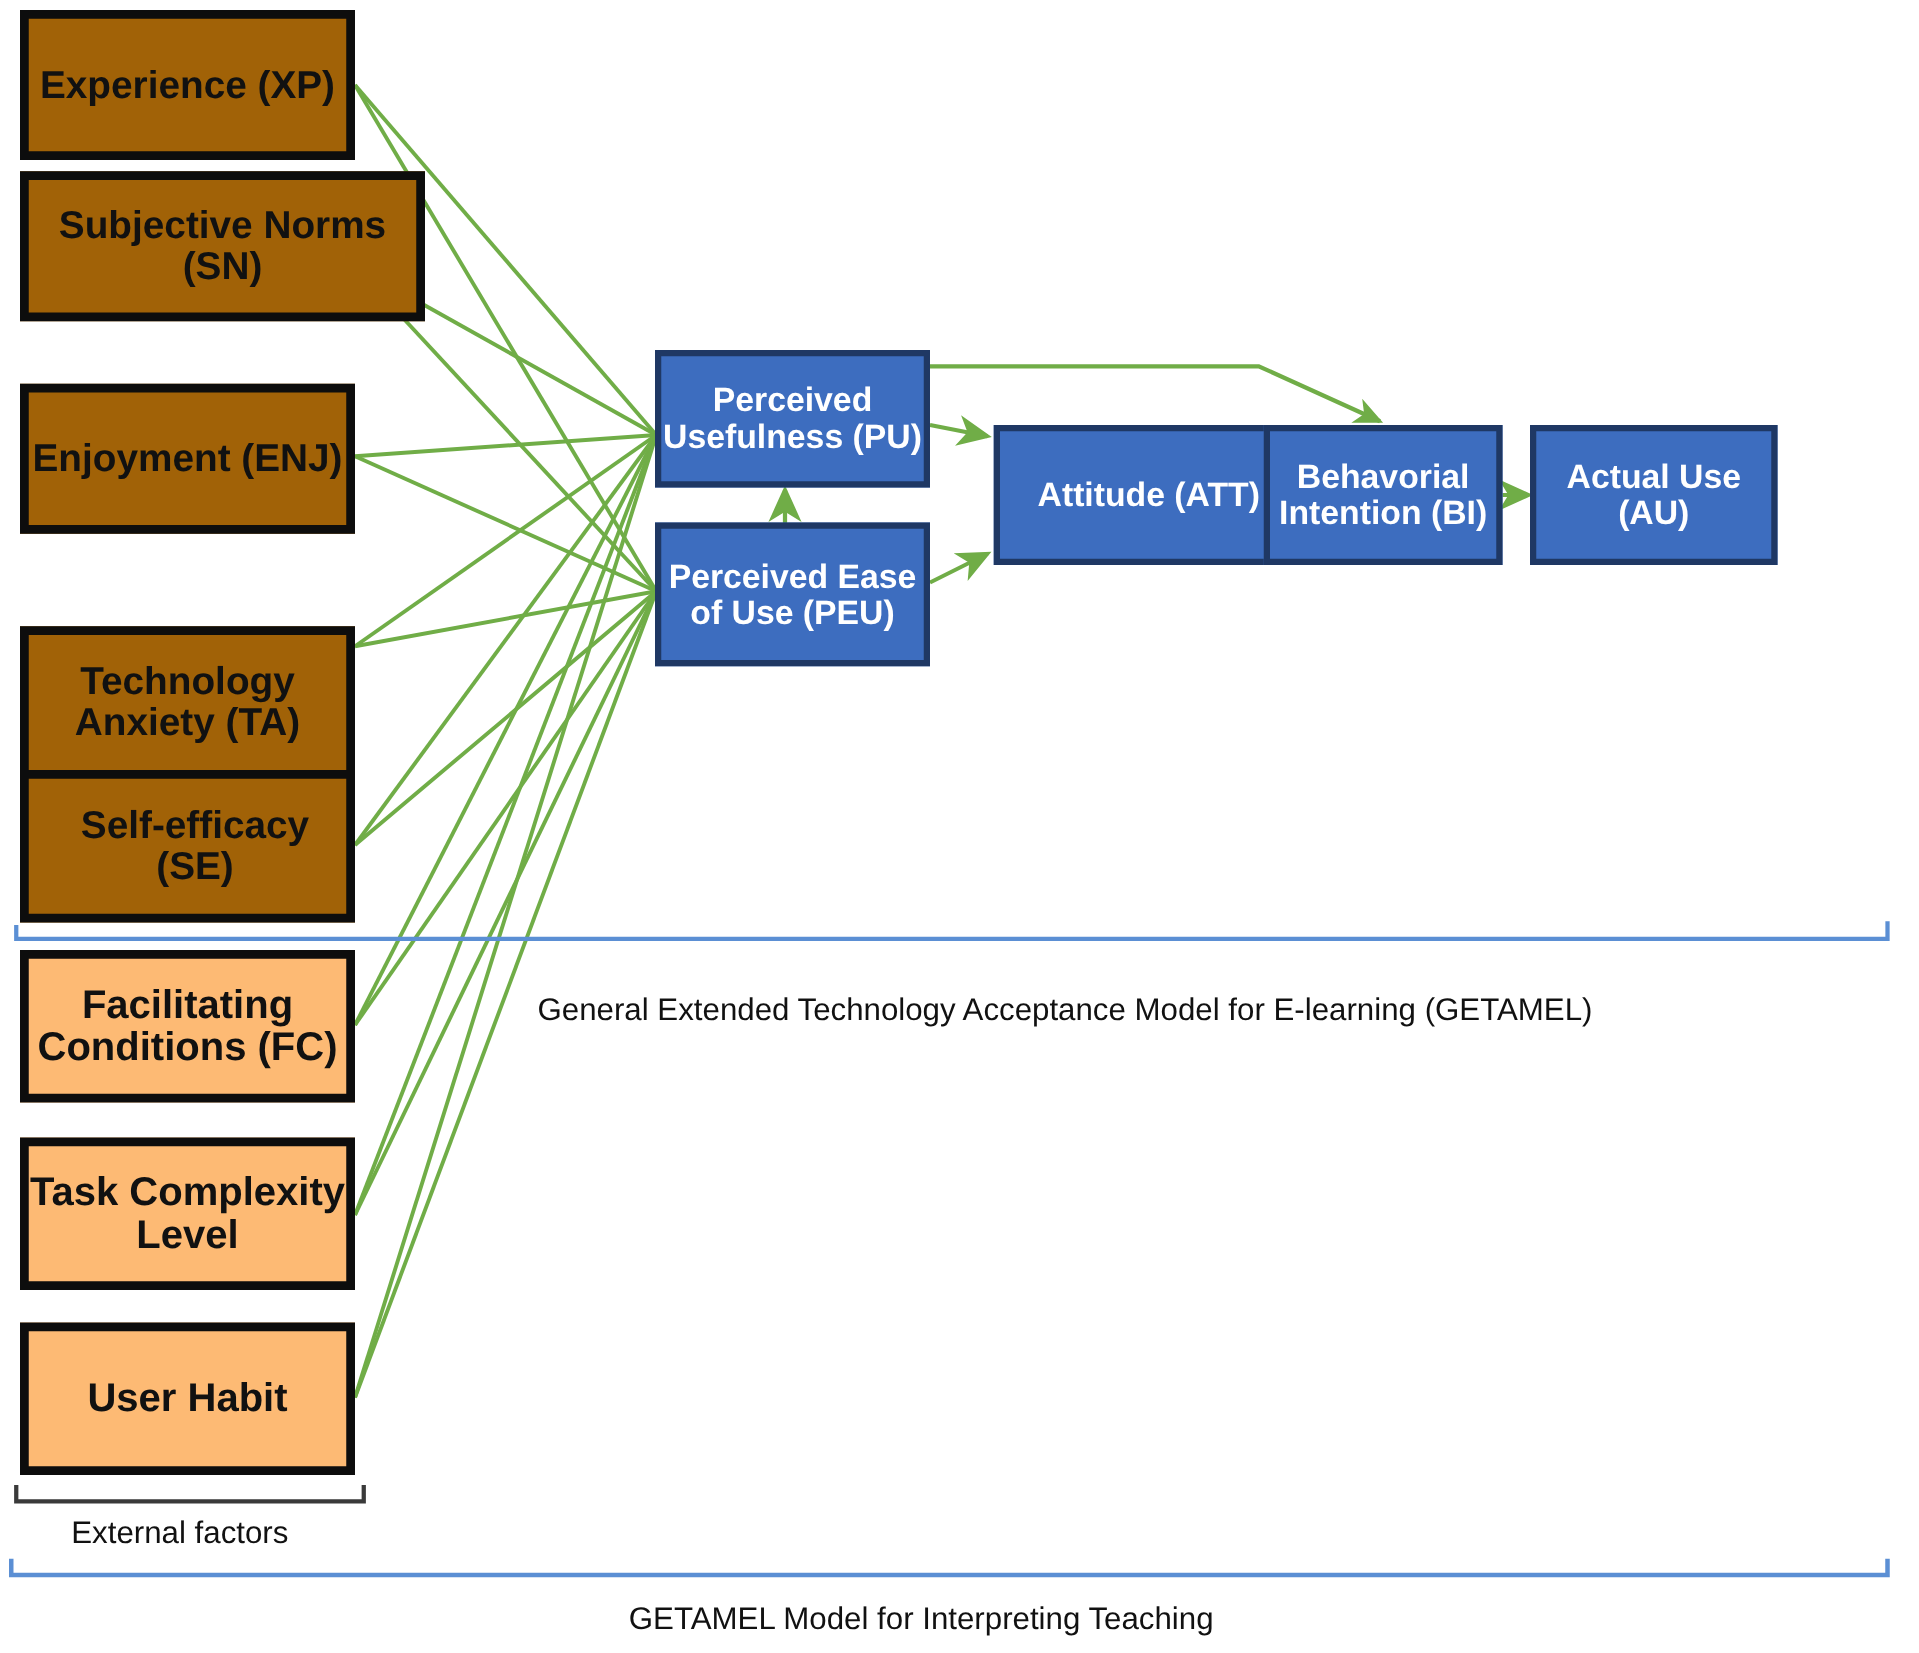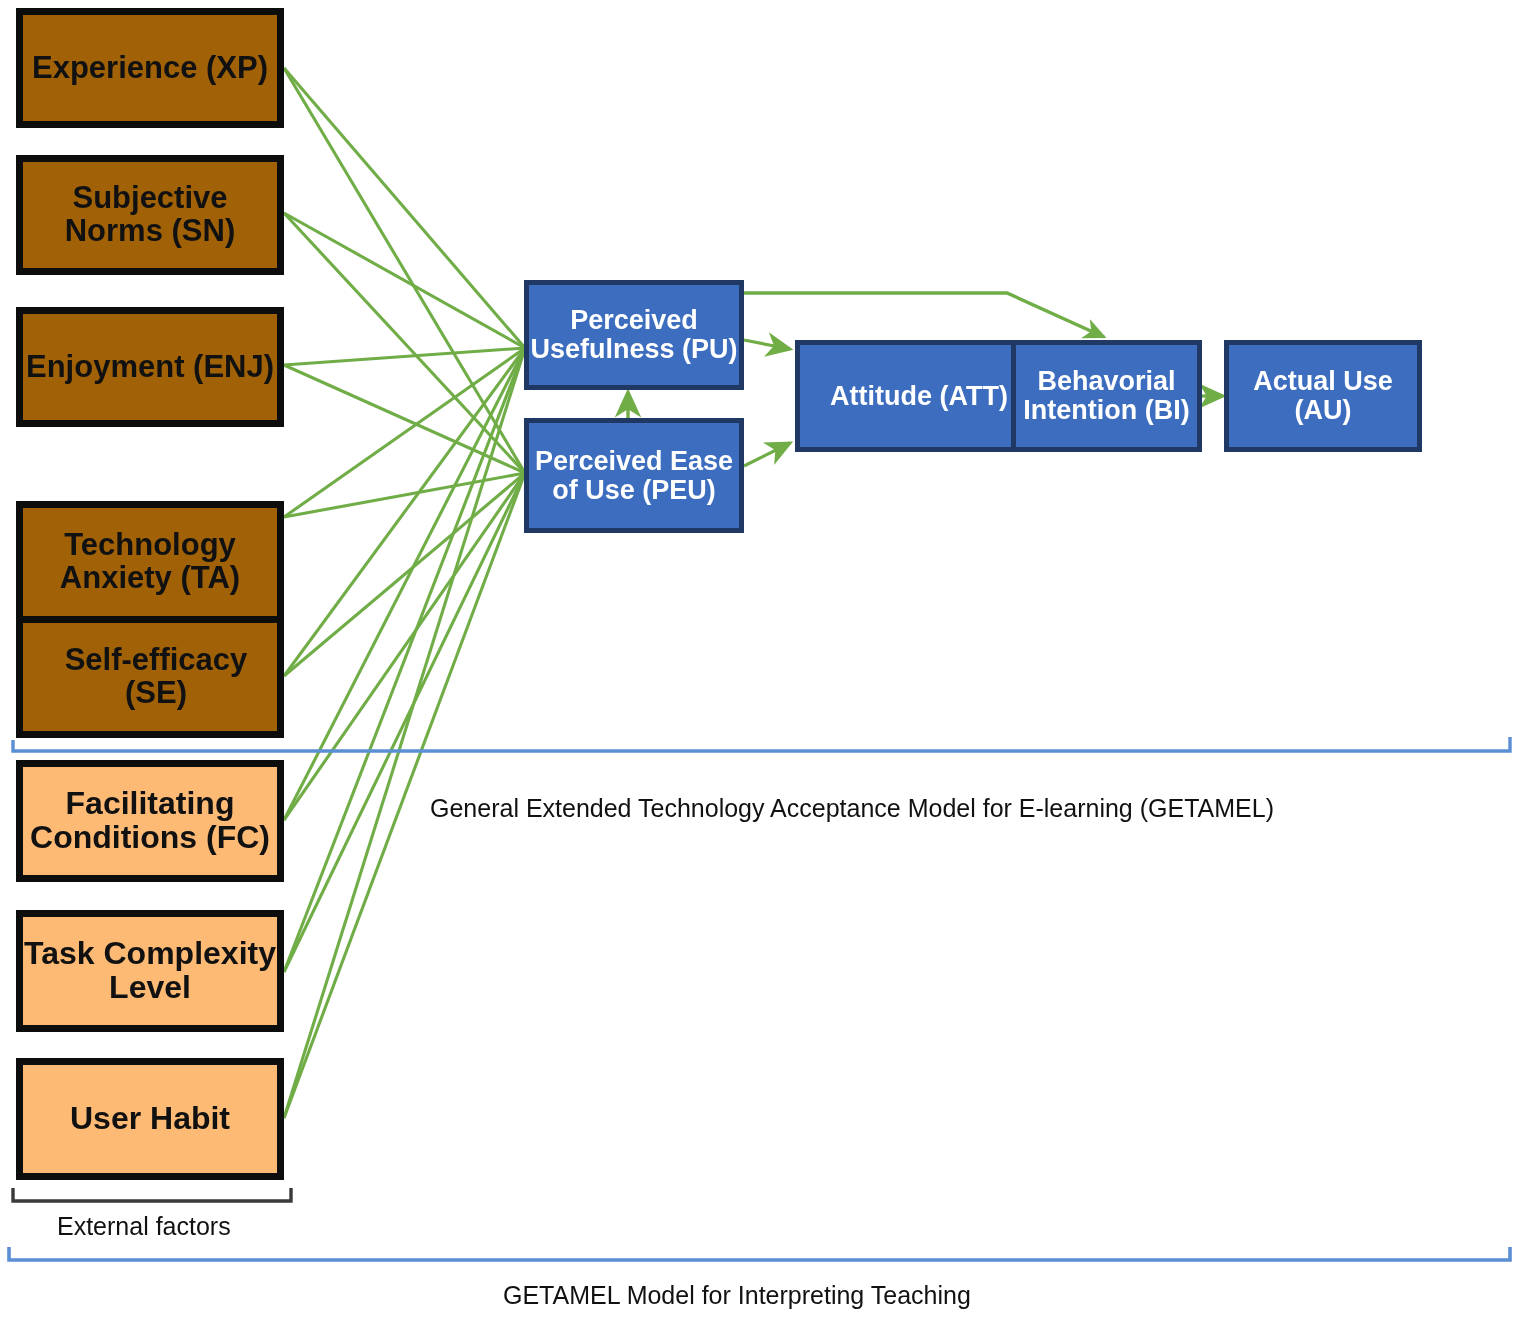--- a/index.html
+++ b/index.html
@@ -76,21 +76,21 @@
 
     <path d="M13,1188 L13,1201 L291,1201 L291,1188" stroke="#3A3A3A" stroke-width="3.4" fill="none"></path>
 
     <path d="M9,1247 L9,1260 L1510,1260 L1510,1247" stroke="#5B8FD4" stroke-width="3.6" fill="none"></path>
   </svg>
 
   <div class="node ext" style="left:16px;top:8px;width:268px;height:120px;">
     <span>Experience (XP)</span>
   </div>
 
-  <div class="node ext" style="left:16px;top:155px;width:268px;height:120px;">
+  <div class="node ext" style="left:16px;top:137px;width:324px;height:120px;">
     <span>Subjective Norms (SN)</span>
   </div>
 
   <div class="node ext" style="left:16px;top:307px;width:268px;height:120px;">
     <span>Enjoyment (ENJ)</span>
   </div>
 
   <div class="node ext" style="left:16px;top:457px;width:268px;height:122px;margin-top:44px;">
     <span>Technology Anxiety (TA)</span>
   </div>

